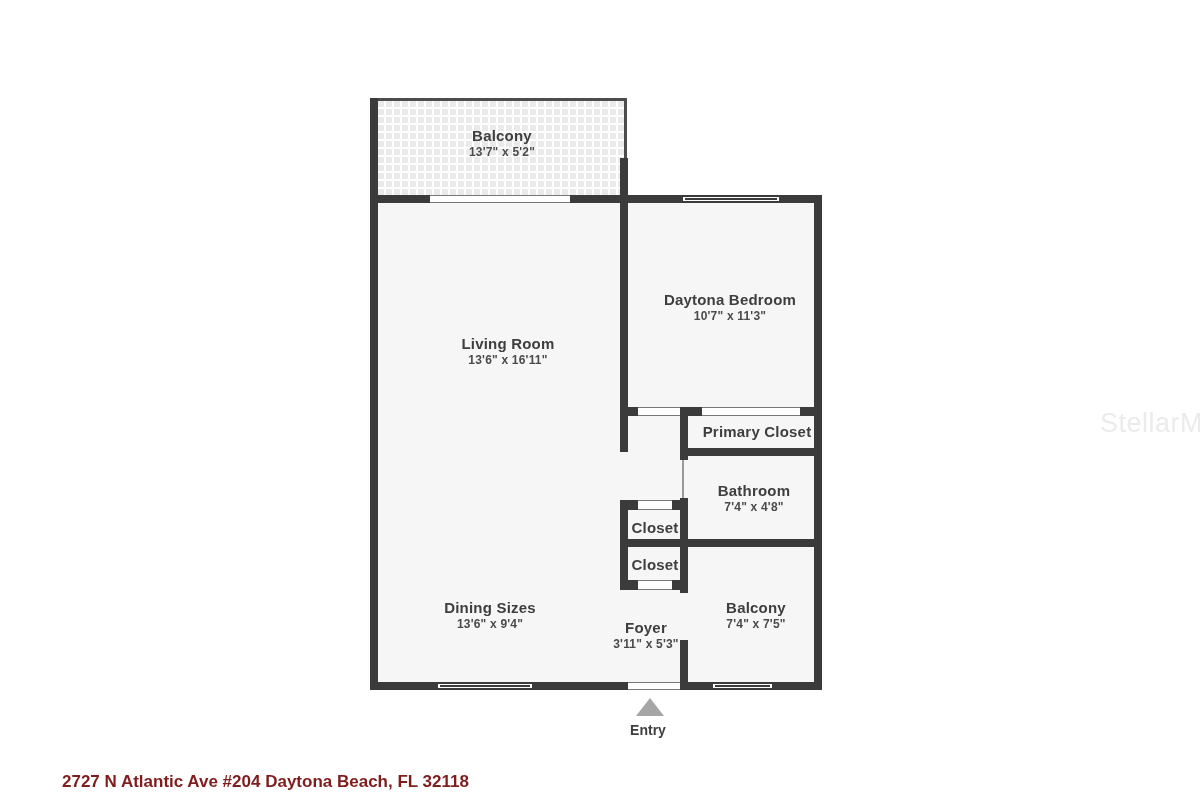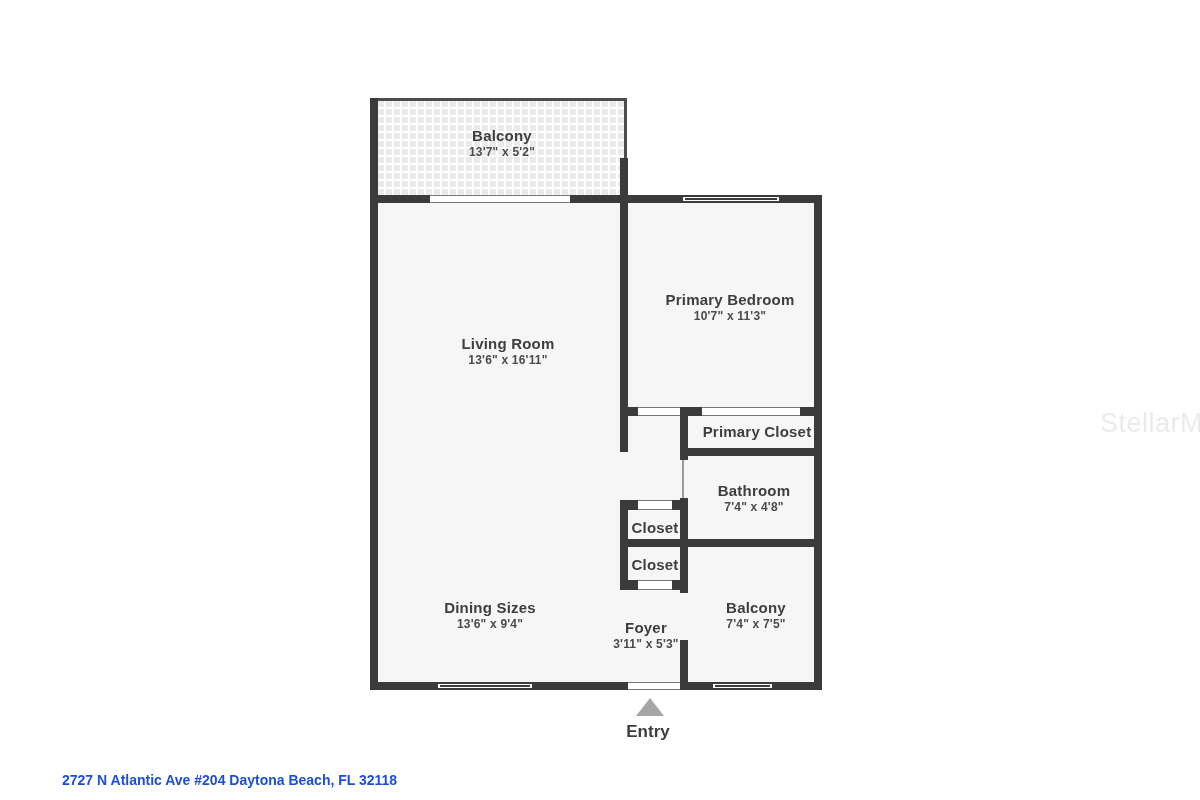--- a/index.html
+++ b/index.html
@@ -25,22 +25,22 @@
        border-top:1.5px solid #777;border-bottom:1.5px solid #777;}
   .vdoor{position:absolute;background:#9a9a9a;}
   .room-label{position:absolute;transform:translate(-50%,-50%);text-align:center;
        color:#3e3e3e;white-space:nowrap;}
   .room-name{font-size:15px;font-weight:700;line-height:19px;letter-spacing:.2px;}
   .room-dims{font-size:12px;font-weight:700;line-height:15px;color:#4a4a4a;letter-spacing:.2px;}
   .entry-arrow{position:absolute;left:636px;top:678px;width:0;height:0;
        border-left:14px solid transparent;border-right:14px solid transparent;
        border-bottom:18px solid #a6a6a6;}
   .entry-label{position:absolute;left:648px;top:702px;transform:translateX(-50%);
-       font-size:17px;font-weight:700;color:#3e3e3e;}
-  .addr{position:absolute;left:62px;top:752px;font-size:14px;font-weight:700;color:#1d4ed8;}
+       font-size:14px;font-weight:700;color:#3e3e3e;}
+  .addr{position:absolute;left:62px;top:752px;font-size:17px;font-weight:700;color:#7f1d1d;}
   .floor{position:absolute;left:62px;top:780px;font-size:12.5px;font-weight:700;color:#454545;font-style:italic;}
   .disclaimer{position:absolute;left:662px;top:777px;transform:translateX(-50%);
        font-size:10.5px;font-weight:700;color:#555;white-space:nowrap;}
   .watermark{position:absolute;left:1100px;top:388px;font-size:27px;font-weight:400;
        color:#ebebed;letter-spacing:.5px;white-space:nowrap;}
 </style>
 </head>
 <body>
 
 <div id="canvas">
@@ -101,21 +101,21 @@
 
   <div class="room-label" style="left:502px;top:123px;">
     <div class="room-name">Balcony</div>
     <div class="room-dims">13'7" x 5'2"</div>
   </div>
   <div class="room-label" style="left:508px;top:331px;">
     <div class="room-name">Living Room</div>
     <div class="room-dims">13'6" x 16'11"</div>
   </div>
   <div class="room-label" style="left:730px;top:287px;">
-    <div class="room-name">Primary Bedroom</div>
+    <div class="room-name">Daytona Bedroom</div>
     <div class="room-dims">10'7" x 11'3"</div>
   </div>
   <div class="room-label" style="left:757px;top:411px;">
     <div class="room-name">Primary Closet</div>
   </div>
   <div class="room-label" style="left:754px;top:478px;">
     <div class="room-name">Bathroom</div>
     <div class="room-dims">7'4" x 4'8"</div>
   </div>
   <div class="room-label" style="left:655px;top:507px;">

